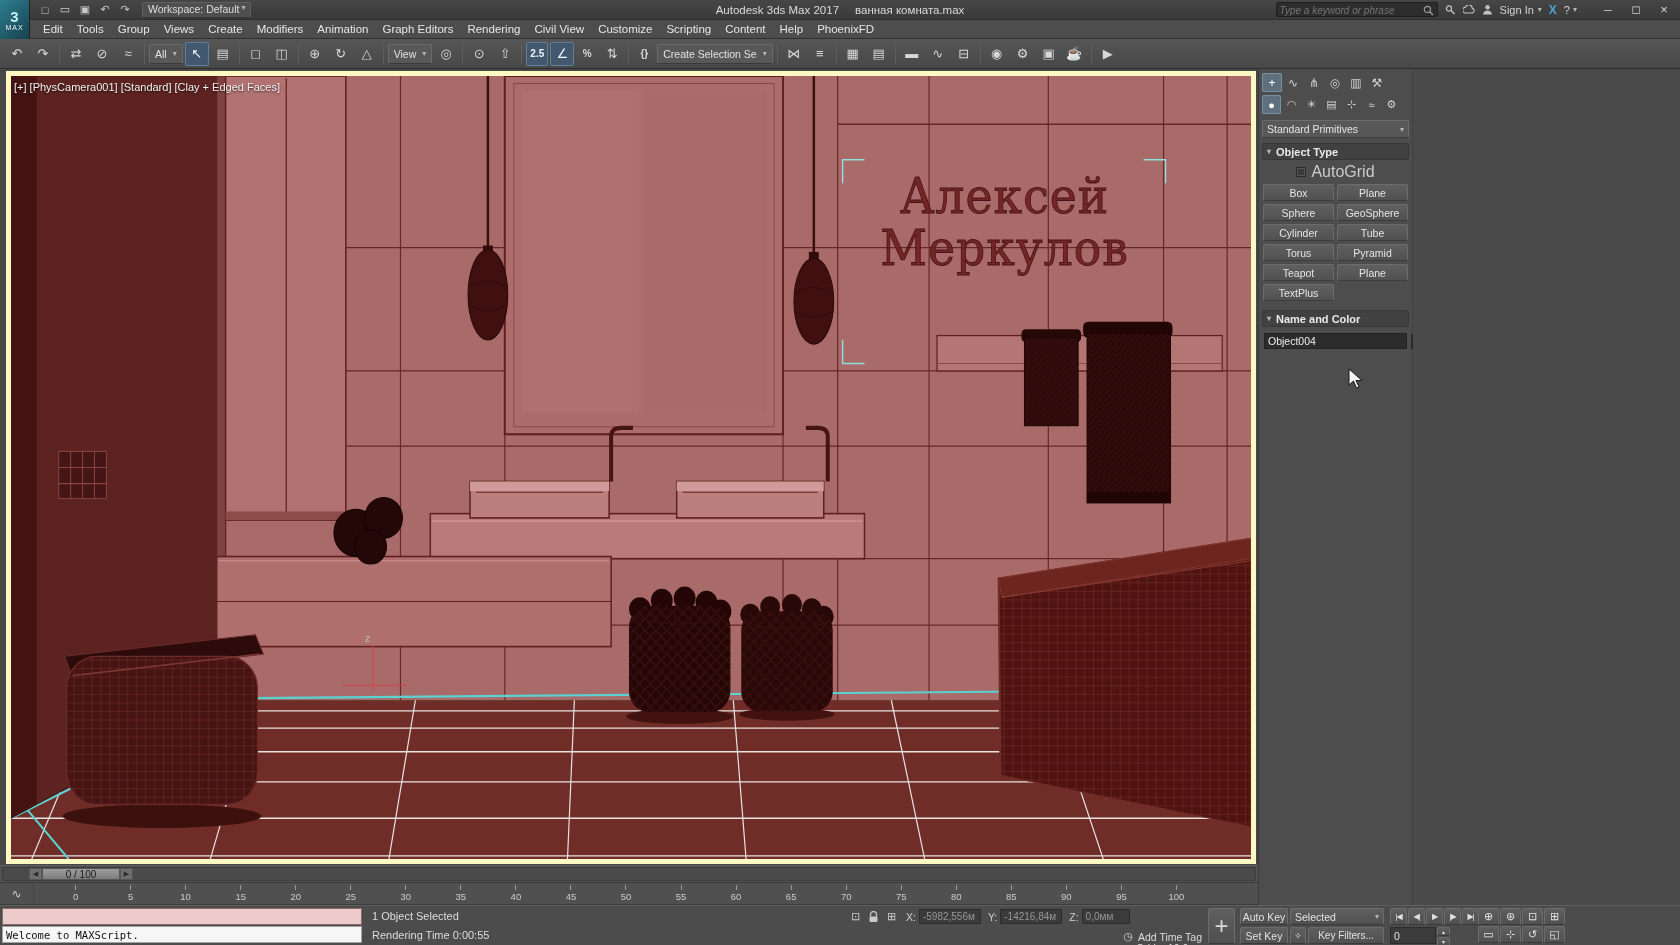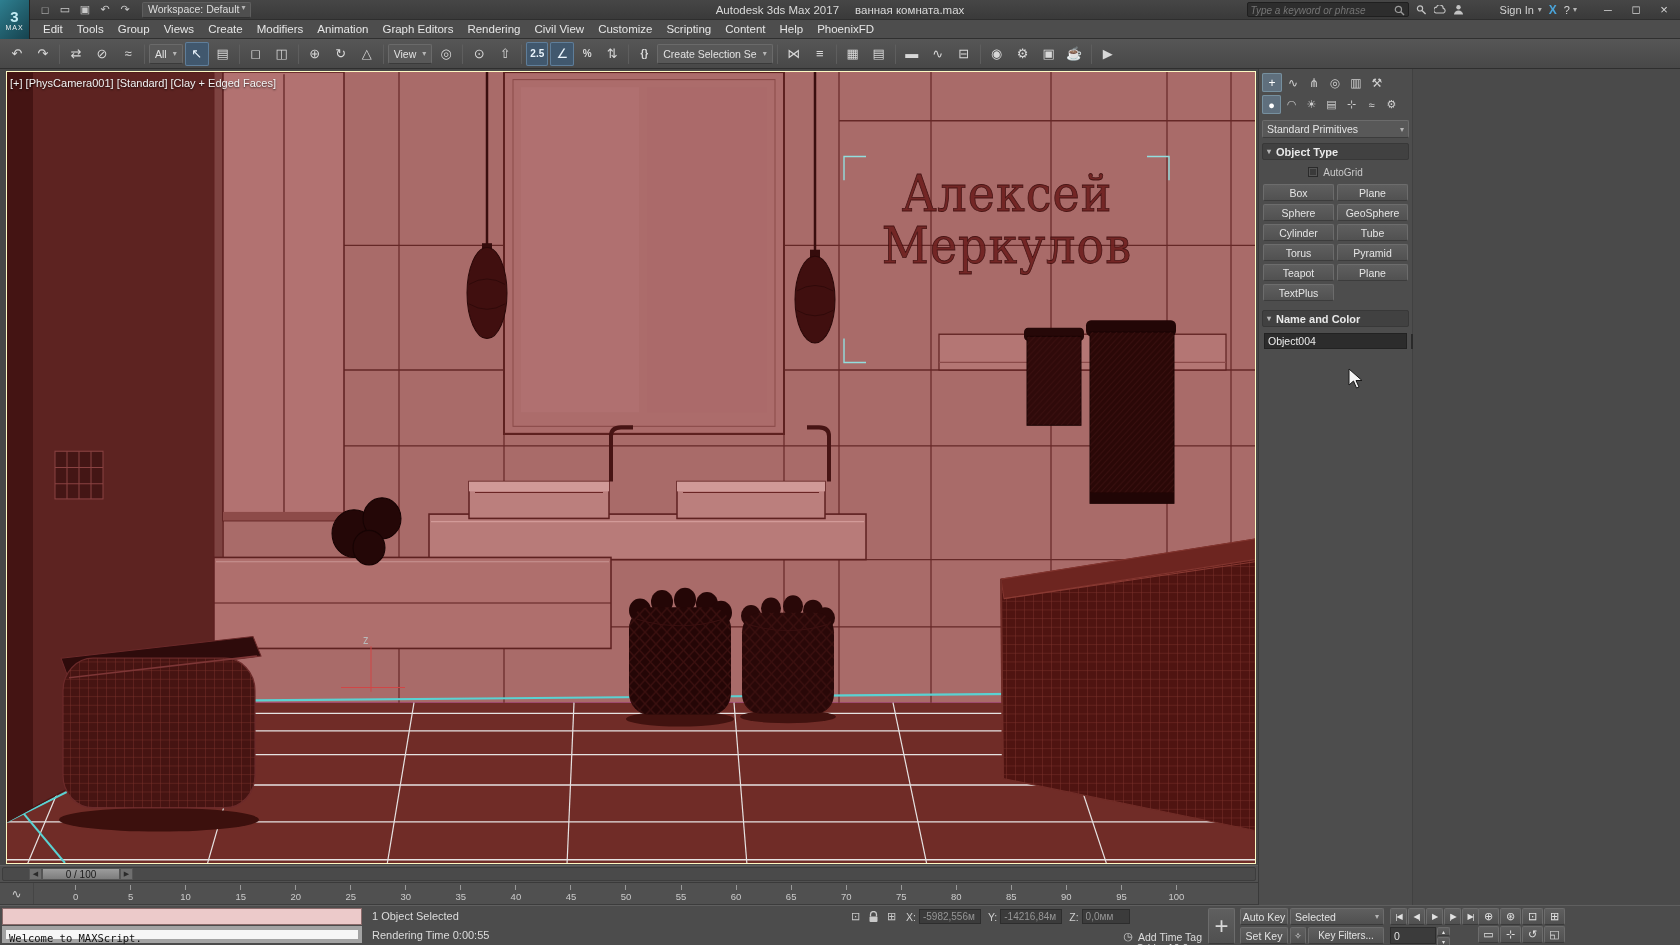--- a/index.html
+++ b/index.html
@@ -21,21 +21,21 @@
     border-radius:2px;display:flex;align-items:flex-start;gap:2px;padding:0 5px;font-size:10.5px;color:#ddd;}
   .caret{font-size:8px;color:#b5b5b5;}
   .title-center{position:absolute;left:50%;transform:translateX(-50%);display:flex;gap:16px;white-space:nowrap;
     color:#dadada;font-size:11.5px;}
   .tb-right{margin-left:auto;display:flex;align-items:center;gap:7px;padding-right:2px;}
   .searchbox{width:162px;height:15px;background:#2d2d2d;border:1px solid #1f1f1f;border-radius:2px;
     display:flex;align-items:flex-end;padding:0 3px;gap:3px;}
   .search-input{flex:1;background:transparent;border:none;outline:none;color:#9a9a9a;
     font-style:italic;font-size:10px;font-family:"Liberation Sans",sans-serif;}
   .tbicon{display:flex;align-items:center;justify-content:center;color:#c3c3c3;}
-  .signin{display:flex;align-items:center;gap:4px;color:#d2d2d2;margin-left:29px;}
+  .signin{display:flex;align-items:center;gap:4px;color:#d2d2d2;}
   .exchange{color:#4aa3d8;font-weight:bold;font-size:12px;}
   .helpq{display:flex;align-items:center;gap:3px;}
   .winbtns{display:flex;margin-left:10px;}
   .winbtn{width:28px;height:19px;display:flex;align-items:center;justify-content:center;
     color:#d5d5d5;font-size:11px;}
   .winbtn.close{font-size:13px;}
 
   
   .menubar{height:19px;background:#4d4d4d;border-bottom:1px solid #303030;display:flex;
     align-items:center;padding-left:36px;}
@@ -52,21 +52,21 @@
   .tbtn.drop{width:auto;height:20px;background:#585858;border:1px solid #6a6a6a;border-bottom-color:#3a3a3a;
     font-size:10.5px;font-weight:normal;padding:0 5px;gap:6px;color:#e2e2e2;}
   .tbtn.drop .caret{display:inline;}
   .tbtn.active{background:#41586e;box-shadow:inset 0 0 0 1px #5f7e9a;color:#eaf4fc;}
   .toolbar .sep{width:1px;height:20px;background:#393939;border-right:1px solid #5e5e5e;margin:0 3px;align-self:center;}
 
   
   .content{display:flex;height:836px;}
   .left-col{flex:1;display:flex;flex-direction:column;background:#454545;min-width:0;}
   .vp-outer{flex:1;padding:2px 2px 1px 6px;background:#474747;}
-  .viewport{position:relative;width:100%;height:100%;border:1px solid #fef9c3;background:#d946ef;overflow:hidden;}
+  .viewport{position:relative;width:100%;height:100%;border:5px solid #fef9c3;background:#15803d;overflow:hidden;}
   .viewport svg.scene{display:block;width:100%;height:100%;}
   .vp-label{position:absolute;left:3px;top:5px;font-size:11px;color:#f2f2f2;
     text-shadow:0 1px 2px rgba(0,0,0,.7);z-index:3;white-space:nowrap;}
 
   
   .timeslider{height:18px;background:#515151;border-top:1px solid #5e5e5e;border-bottom:1px solid #3a3a3a;
     display:flex;align-items:center;padding:0 2px;}
   .ts-track{position:relative;flex:1;height:14px;background:#4a4a4a;border:1px solid #3d3d3d;border-radius:2px;}
   .ts-handle{position:absolute;left:26px;top:0;height:12px;display:flex;}
   .ts-arrow{width:13px;background:#6f6f6f;color:#2b2b2b;font-size:7px;display:flex;align-items:center;
@@ -92,38 +92,38 @@
   .cptab.active{background:#5f6f7d;color:#fff;box-shadow:inset 0 0 0 1px #76909f;}
   .cp-drop{height:18px;background:#585858;border:1px solid #6b6b6b;border-bottom-color:#3c3c3c;border-radius:2px;
     display:flex;align-items:center;justify-content:space-between;font-size:10.5px;color:#e4e4e4;
     padding:0 4px;margin:5px 0;}
   .rollout{margin-top:5px;}
   .ro-head{height:17px;background:#414141;border:1px solid #383838;border-radius:2px;display:flex;
     align-items:center;font-size:11px;font-weight:bold;color:#e9e9e9;padding:0 4px;gap:5px;}
   .ro-body{padding:4px 1px;}
   .autogrid{display:flex;align-items:center;justify-content:center;gap:5px;height:16px;margin-bottom:4px;}
   .chk{width:10px;height:10px;background:#3a3a3a;border:1px solid #2a2a2a;box-shadow:inset 0 0 0 1px #565656;}
-  .agl{font-size:10px;color:#cacaca;}
+  .agl{font-size:16px;color:#cacaca;}
   .btn-grid{display:grid;grid-template-columns:1fr 1fr;gap:3px;}
   .cpbtn{height:17px;background:linear-gradient(#5f5f5f,#515151);border:1px solid #6c6c6c;
     border-bottom-color:#3c3c3c;border-radius:2px;font-size:10.5px;color:#e5e5e5;display:flex;
     align-items:center;justify-content:center;font-family:"Liberation Sans",sans-serif;}
   .name-row{display:flex;gap:4px;align-items:center;padding:2px 1px;}
   .name-input{flex:1;height:16px;background:#2c2c2c;border:1px solid #222;color:#ececec;
     font-size:10.5px;padding:0 3px;font-family:"Liberation Sans",sans-serif;}
   .swatch{width:15px;height:15px;border:1px solid #2a2a2a;box-shadow:inset 0 0 0 1px rgba(255,255,255,.25);}
 
   
   .statusbar{position:relative;height:40px;background:#4c4c4c;border-top:1px solid #5f5f5f;
     font-size:11px;color:#dcdcdc;z-index:2;}
   .listener-pink{position:absolute;left:2px;top:2px;width:360px;height:17px;background:#eccaca;
     border:1px solid #8a6a6a;}
   .listener-white{position:absolute;left:2px;top:20px;width:360px;height:17px;background:#f6f6f6;
     color:#111;font-family:"DejaVu Sans Mono",monospace;font-size:10.5px;line-height:16px;padding:0 3px;
-    border:4px solid #a3a3a3;}
+    border:1px solid #a3a3a3;}
   .prompt1{position:absolute;left:372px;top:4px;}
   .prompt2{position:absolute;left:372px;top:23px;}
   .coords{position:absolute;left:848px;top:3px;display:flex;align-items:center;gap:3px;}
   .mini-icon{width:15px;height:15px;display:flex;align-items:center;justify-content:center;
     color:#c9c9c9;font-size:11px;}
   .coord-label{color:#cfcfcf;font-size:10.5px;margin-left:4px;}
   .coord-field{width:62px;height:15px;background:#3b3b3b;border:1px solid #2d2d2d;color:#969696;
     font-size:10px;padding:0 3px;font-family:"Liberation Sans",sans-serif;}
   .coord-field.z{width:48px;}
   .grid-text{position:absolute;left:1136px;top:4px;font-size:10.5px;margin-top:32px;}

